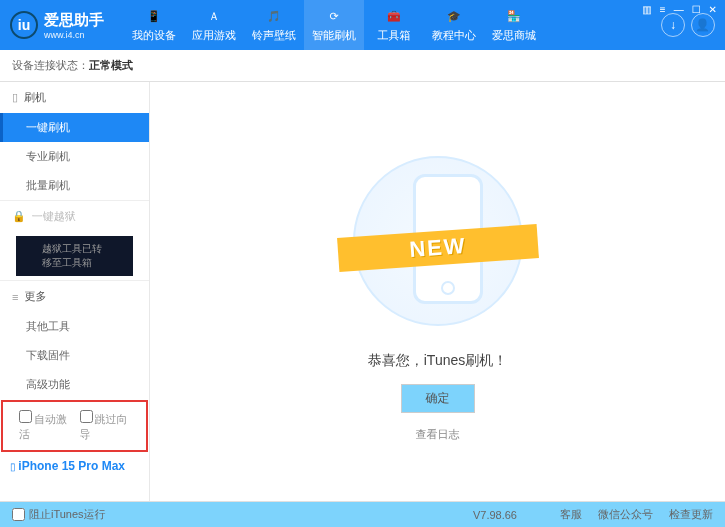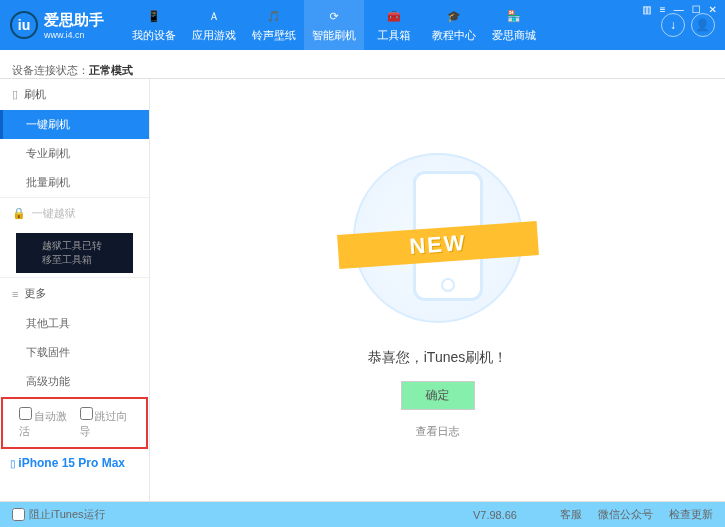--- a/index.html
+++ b/index.html
@@ -12,21 +12,21 @@
 .logo-sub { font-size: 9px; opacity: 0.9; }
 .nav { display: flex; flex: 1; height: 100%; }
 .nav-item { width: 60px; display: flex; flex-direction: column; align-items: center; justify-content: center; cursor: pointer; font-size: 11px; color: #fff; }
 .nav-item.active { background: rgba(255,255,255,0.15); }
 .nav-item .nav-icon { width: 18px; height: 18px; margin-bottom: 2px; display: flex; align-items: center; justify-content: center; }
 .header-right { display: flex; align-items: center; gap: 6px; }
 .hr-icon { width: 24px; height: 24px; border: 1px solid rgba(255,255,255,0.6); border-radius: 50%; display: flex; align-items: center; justify-content: center; cursor: pointer; font-size: 12px; color: #fff; }
 .win-ctrl { display: flex; gap: 8px; position: absolute; top: 4px; right: 8px; color: #fff; font-size: 10px; }
 .win-ctrl span { cursor: pointer; }
 
-.status-bar { height: 17px; border-bottom: 1px solid #e0e0e0; display: flex; align-items: center; padding: 0 12px; font-size: 11px; color: #666; margin-top: 12px; }
+.status-bar { height: 32px; border-bottom: 1px solid #e0e0e0; display: flex; align-items: center; padding: 0 12px; font-size: 11px; color: #666; }
 .status-bar .st-val { color: #333; font-weight: bold; }
 
 .body { display: flex; height: calc(527px - 50px - 28px - 26px); }
 .sidebar { width: 150px; border-right: 1px solid #e8e8e8; position: relative; font-size: 11px; color: #555; overflow: hidden; }
 .side-sec { border-bottom: 1px solid #eee; }
 .side-head { padding: 8px 12px; display: flex; align-items: center; gap: 6px; color: #555; }
 .side-head .h-icon { font-size: 11px; color: #999; }
 .side-item { padding: 7px 26px; cursor: pointer; color: #666; }
 .side-item.active { background: #1e88f5; color: #fff; border-left: 3px solid #0b62c7; padding-left: 23px; }
 .side-note { padding: 6px 26px; font-size: 10px; color: #999; line-height: 1.4; background: #0f172a; margin: 4px 16px; }
@@ -38,21 +38,21 @@
 .device-box { padding: 6px 10px; font-size: 10px; color: #1e88f5; }
 .device-box .dname { font-weight: bold; font-size: 12px; }
 
 .main { flex: 1; display: flex; flex-direction: column; align-items: center; justify-content: center; position: relative; }
 .illustration { position: relative; width: 200px; height: 190px; }
 .circle-bg { width: 170px; height: 170px; border: 2px solid #d7ecff; border-radius: 50%; position: absolute; left: 15px; top: 10px; background: radial-gradient(#f4faff, #eaf4ff); }
 .phone { position: absolute; left: 75px; top: 28px; width: 70px; height: 130px; background: #fff; border: 3px solid #d7ecff; border-radius: 12px; }
 .phone::after { content:""; position:absolute; bottom:6px; left:50%; transform:translateX(-50%); width:10px; height:10px; border:2px solid #d7ecff; border-radius:50%; }
 .banner { position: absolute; top: 85px; left: 0; width: 200px; background: #ffbf2e; color: #fff; font-weight: bold; font-size: 22px; text-align: center; padding: 4px 0; transform: rotate(-4deg); letter-spacing: 2px; text-shadow: 1px 1px 0 #e0a000; }
 .main-msg { font-size: 14px; color: #444; margin-top: 16px; }
-.ok-btn { margin-top: 14px; border: 1px solid #ccc; background: #86efac; padding: 5px 24px; font-size: 12px; cursor: pointer; color: #555; }
+.ok-btn { margin-top: 14px; border: 1px solid #ccc; background: #7dd3fc; padding: 5px 24px; font-size: 12px; cursor: pointer; color: #555; }
 .view-log { margin-top: 14px; font-size: 11px; color: #888; cursor: pointer; }
 
 .footer { position: absolute; bottom: 0; left: 0; right: 0; height: 26px; border-top: 1px solid #e0e0e0; display: flex; align-items: center; padding: 0 12px; font-size: 11px; color: #666; background: #7dd3fc; gap: 13px; }
 .footer .f-left { display: flex; align-items: center; gap: 4px; flex: 1; }
 .footer .f-right { display: flex; gap: 16px; }
 .footer .f-right span { cursor: pointer; }
 </style>
 </head>
 <body>
 

